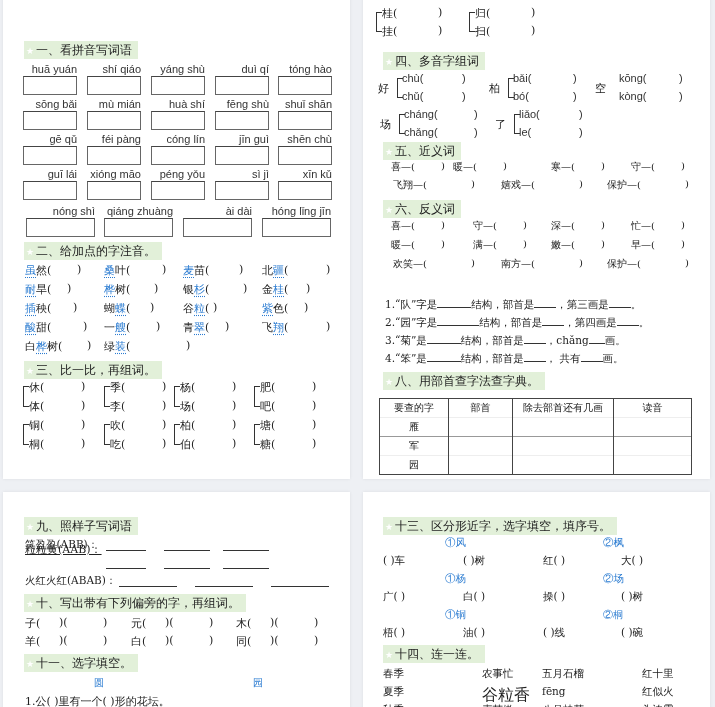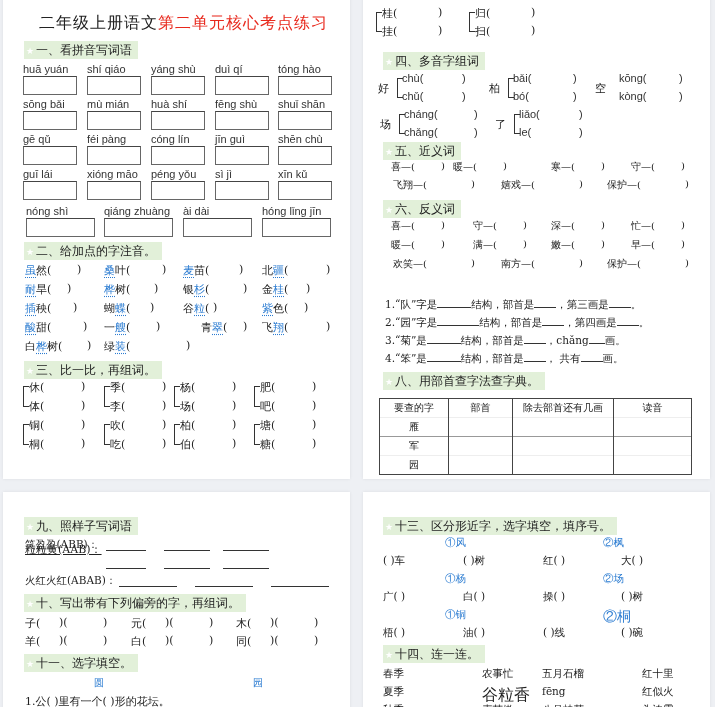--- a/index.html
+++ b/index.html
@@ -9,40 +9,37 @@
   .p1{left:3px;top:-4px;width:347px;height:483px;}
   .p2{left:363px;top:-4px;width:347px;height:483px;}
   .p3{left:3px;top:492px;width:347px;height:230px;}
   .p4{left:363px;top:492px;width:347px;height:230px;}
   .abs{position:absolute;white-space:nowrap;}
   .title{font-family:"DejaVu Serif","Liberation Serif",serif;font-size:16px;letter-spacing:1px;}
   .title .red{color:#e8281c;}
   .sec{position:absolute;background:#e2f0d9;height:18px;line-height:18px;padding:0 6px 0 2px;
        font-family:"DejaVu Serif","Liberation Serif",serif;font-size:12px;color:#222;}
   .sec .star{color:#fff;font-size:9px;margin-right:2px;}
-  .py{font-family:"Liberation Sans","DejaVu Sans",sans-serif;font-size:11px;color:#333;text-align:left;}
+  .py{font-family:"Liberation Sans","DejaVu Sans",sans-serif;font-size:11px;color:#333;text-align:right;}
   .box{position:absolute;border:1px solid #666;border-top:1px solid #444;height:17px;background:#fff;}
   .blue{color:#2a7bd1;}
   .cell{font-family:"DejaVu Serif","Liberation Serif",serif;font-size:11px;}
   .brk{position:absolute;border:1px solid #333;border-right:none;width:5px;}
   .blank{display:inline-block;border-bottom:1px solid #333;height:10px;vertical-align:baseline;}
   table.dict{position:absolute;border-collapse:collapse;font-family:"DejaVu Serif","Liberation Serif",serif;font-size:10px;}
   table.dict td{border-left:1px solid #444;border-right:1px solid #444;text-align:center;height:18px;padding:0;}
   table.dict tr.top td{border-top:1px solid #444;}
   table.dict tr.bot td{border-bottom:1px solid #444;}
   table.dict tr.mid td{border-top:1px solid #999;}
   table.dict tr.faint td{border-top:1px solid #eee;}
 </style>
 </head>
 <body>
 
 <div class="page p1">
-  <div class="abs title" style="left:36px;top:17px;">
-    <span>二年级上册语文</span><span class="red">第二单元核心考点练习</span>
-  </div>
 
   <div class="sec" style="left:21px;top:45px;"><span class="star">★</span><span>一、看拼音写词语</span></div>
 
   <div id="pinyin-grid">
       <div class="abs py" style="left:20px;top:67px;width:54px;">huā yuán</div>
       <div class="box" style="left:20px;top:80px;width:52px;"></div>
       <div class="abs py" style="left:84px;top:67px;width:54px;">shí qiáo</div>
       <div class="box" style="left:84px;top:80px;width:52px;"></div>
       <div class="abs py" style="left:148px;top:67px;width:54px;">yáng shù</div>
       <div class="box" style="left:148px;top:80px;width:52px;"></div>
@@ -99,21 +96,21 @@
       <div class="abs cell" style="left:22px;top:286px;"><span class="blue" style="text-decoration:underline dotted;text-underline-offset:3px;">耐</span><span>旱</span><span>(</span><span style="position:absolute;left:42px;">)</span></div>
       <div class="abs cell" style="left:101px;top:286px;"><span class="blue" style="text-decoration:underline dotted;text-underline-offset:3px;">桦</span><span>树</span><span>(</span><span style="position:absolute;left:50px;">)</span></div>
       <div class="abs cell" style="left:180px;top:286px;"><span>银</span><span class="blue" style="text-decoration:underline dotted;text-underline-offset:3px;">杉</span><span>(</span><span style="position:absolute;left:60px;">)</span></div>
       <div class="abs cell" style="left:259px;top:286px;"><span>金</span><span class="blue" style="text-decoration:underline dotted;text-underline-offset:3px;">桂</span><span>(</span><span style="position:absolute;left:44px;">)</span></div>
       <div class="abs cell" style="left:22px;top:305px;"><span class="blue" style="text-decoration:underline dotted;text-underline-offset:3px;">插</span><span>秧</span><span>(</span><span style="position:absolute;left:48px;">)</span></div>
       <div class="abs cell" style="left:101px;top:305px;"><span>蝴</span><span class="blue" style="text-decoration:underline dotted;text-underline-offset:3px;">蝶</span><span>(</span><span style="position:absolute;left:46px;">)</span></div>
       <div class="abs cell" style="left:180px;top:305px;"><span>谷</span><span class="blue" style="text-decoration:underline dotted;text-underline-offset:3px;">粒</span><span>(</span><span style="position:absolute;left:30px;">)</span></div>
       <div class="abs cell" style="left:259px;top:305px;"><span class="blue" style="text-decoration:underline dotted;text-underline-offset:3px;">紫</span><span>色</span><span>(</span><span style="position:absolute;left:42px;">)</span></div>
       <div class="abs cell" style="left:22px;top:324px;"><span class="blue" style="text-decoration:underline dotted;text-underline-offset:3px;">酸</span><span>甜</span><span>(</span><span style="position:absolute;left:58px;">)</span></div>
       <div class="abs cell" style="left:101px;top:324px;"><span>一</span><span class="blue" style="text-decoration:underline dotted;text-underline-offset:3px;">艘</span><span>(</span><span style="position:absolute;left:52px;">)</span></div>
-      <div class="abs cell" style="left:180px;top:324px;margin-left:18px;"><span>青</span><span class="blue" style="text-decoration:underline dotted;text-underline-offset:3px;">翠</span><span>(</span><span style="position:absolute;left:42px;">)</span></div>
+      <div class="abs cell" style="left:180px;top:324px;"><span>青</span><span class="blue" style="text-decoration:underline dotted;text-underline-offset:3px;">翠</span><span>(</span><span style="position:absolute;left:42px;">)</span></div>
       <div class="abs cell" style="left:259px;top:324px;"><span>飞</span><span class="blue" style="text-decoration:underline dotted;text-underline-offset:3px;">翔</span><span>(</span><span style="position:absolute;left:64px;">)</span></div>
       <div class="abs cell" style="left:22px;top:343px;"><span>白</span><span class="blue" style="text-decoration:underline dotted;text-underline-offset:3px;">桦</span><span>树</span><span>(</span><span style="position:absolute;left:62px;">)</span></div>
       <div class="abs cell" style="left:101px;top:343px;text-align:right;"><span>绿</span><span class="blue" style="text-decoration:underline dotted;text-underline-offset:3px;">装</span><span>(</span><span style="position:absolute;left:82px;">)</span></div>
     </div>
 
   <div class="sec" style="left:21px;top:365px;"><span class="star">★</span><span>三、比一比，再组词。</span></div>
   <div id="compare-grid">
       <div class="brk" style="left:20px;top:390px;height:19px;"></div>
       <div class="abs cell" style="left:26px;top:384px;"><span>休</span><span>(</span><span style="position:absolute;left:52px;">)</span></div>
       <div class="abs cell" style="left:26px;top:403px;"><span>体</span><span>(</span><span style="position:absolute;left:52px;">)</span></div>
@@ -281,21 +278,21 @@
       <div class="abs cell" style="left:100px;top:62px;font-size:10.5px;">(      )树</div>
       <div class="abs cell" style="left:180px;top:62px;font-size:10.5px;">红(      )</div>
       <div class="abs cell" style="left:258px;top:62px;font-size:10.5px;">大(      )</div>
       <div class="abs blue cell" style="left:82px;top:80px;font-size:10.5px;">①杨</div>
       <div class="abs blue cell" style="left:240px;top:80px;font-size:10.5px;">②场</div>
       <div class="abs cell" style="left:20px;top:98px;font-size:10.5px;">广(      )</div>
       <div class="abs cell" style="left:100px;top:98px;font-size:10.5px;">白(      )</div>
       <div class="abs cell" style="left:180px;top:98px;font-size:10.5px;">操(      )</div>
       <div class="abs cell" style="left:258px;top:98px;font-size:10.5px;">(      )树</div>
       <div class="abs blue cell" style="left:82px;top:116px;font-size:10.5px;">①铜</div>
-      <div class="abs blue cell" style="left:240px;top:116px;font-size:14px;">②桐</div>
+      <div class="abs blue cell" style="left:240px;top:116px;font-size:10px;">②桐</div>
       <div class="abs cell" style="left:20px;top:134px;font-size:10.5px;">梧(      )</div>
       <div class="abs cell" style="left:100px;top:134px;font-size:10.5px;">油(      )</div>
       <div class="abs cell" style="left:180px;top:134px;font-size:10.5px;">(      )线</div>
       <div class="abs cell" style="left:258px;top:134px;font-size:10.5px;">(      )碗</div>
     </div>
 
   <div class="sec" style="left:20px;top:153px;"><span class="star">★</span><span>十四、连一连。</span></div>
   <div id="connect-grid">
       <div class="abs cell" style="left:20px;top:175px;font-size:10.5px;">春季</div>
       <div class="abs cell" style="left:20px;top:193px;font-size:10.5px;">夏季</div>

